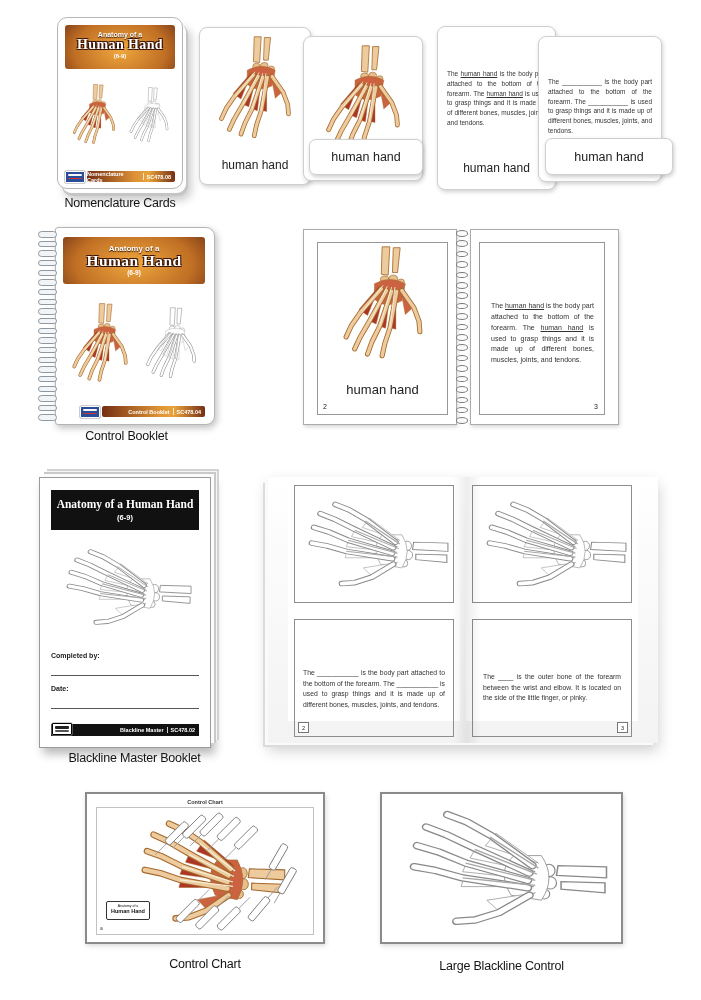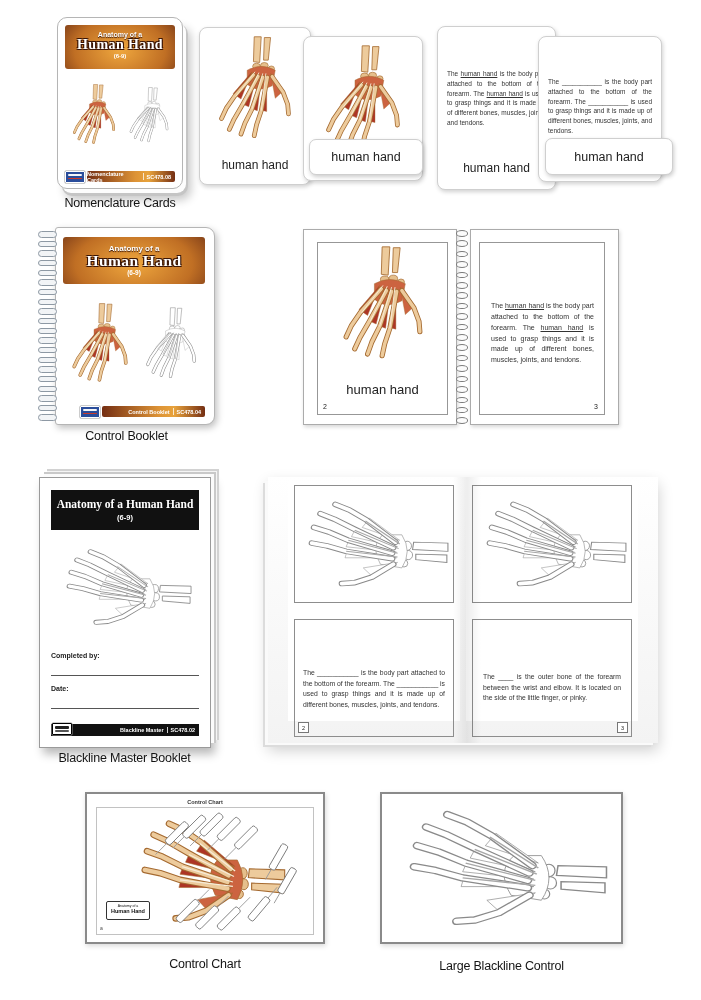--- a/index.html
+++ b/index.html
@@ -326,21 +326,21 @@
   <div class="bl-footer">
     <span class="logo bw">
         <i class="l1"></i>
         <i class="l2"></i>
       </span>
     <span>Blackline Master</span>
     <span class="bl-sep"></span>
     <span>SC478.02</span>
   </div>
 </div>
-<div class="caption" style="left:27px;top:751px;width:195px;">Blackline Master Booklet</div>
+<div class="caption" style="left:37px;top:751px;width:195px;">Blackline Master Booklet</div>
 
 <div id="bl-spread" class="abs">
   <div class="sp-page" style="left:20px;">
     <div class="sp-panel" style="top:3px;height:118px;display:flex;align-items:center;justify-content:center;">
       <svg class="hand outline" viewBox="0 0 140 100" width="150" height="92" preserveAspectRatio="none">
           <use href="#hand-gh"></use>
         </svg>
     </div>
     <div class="sp-panel" style="top:137px;height:118px;">
       <div class="sp-text" style="margin:48px 8px 0;">The ___________ is the body part attached to the bottom of the forearm. The ___________ is used to grasp things and it is made up of different bones, muscles, joints, and tendons.</div>

